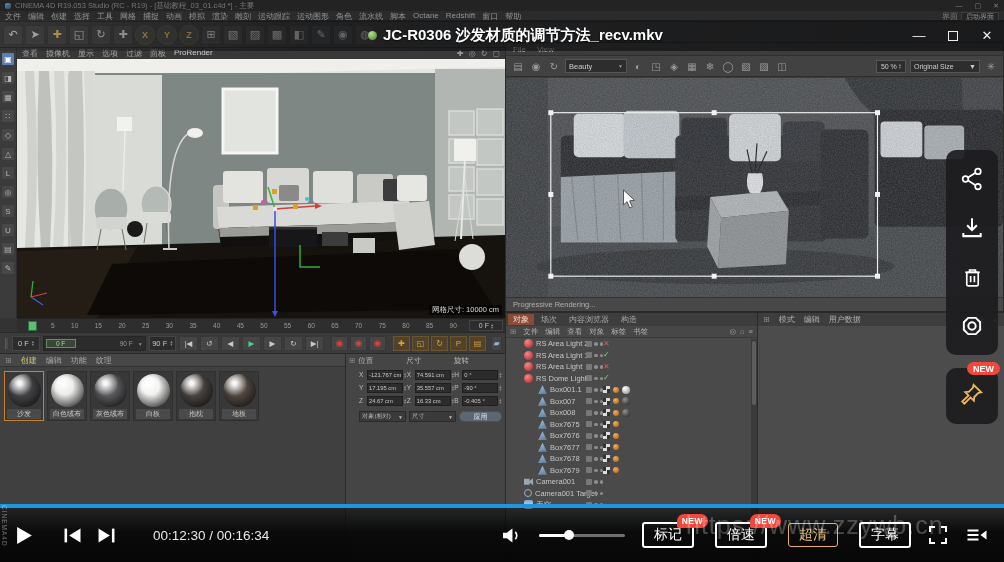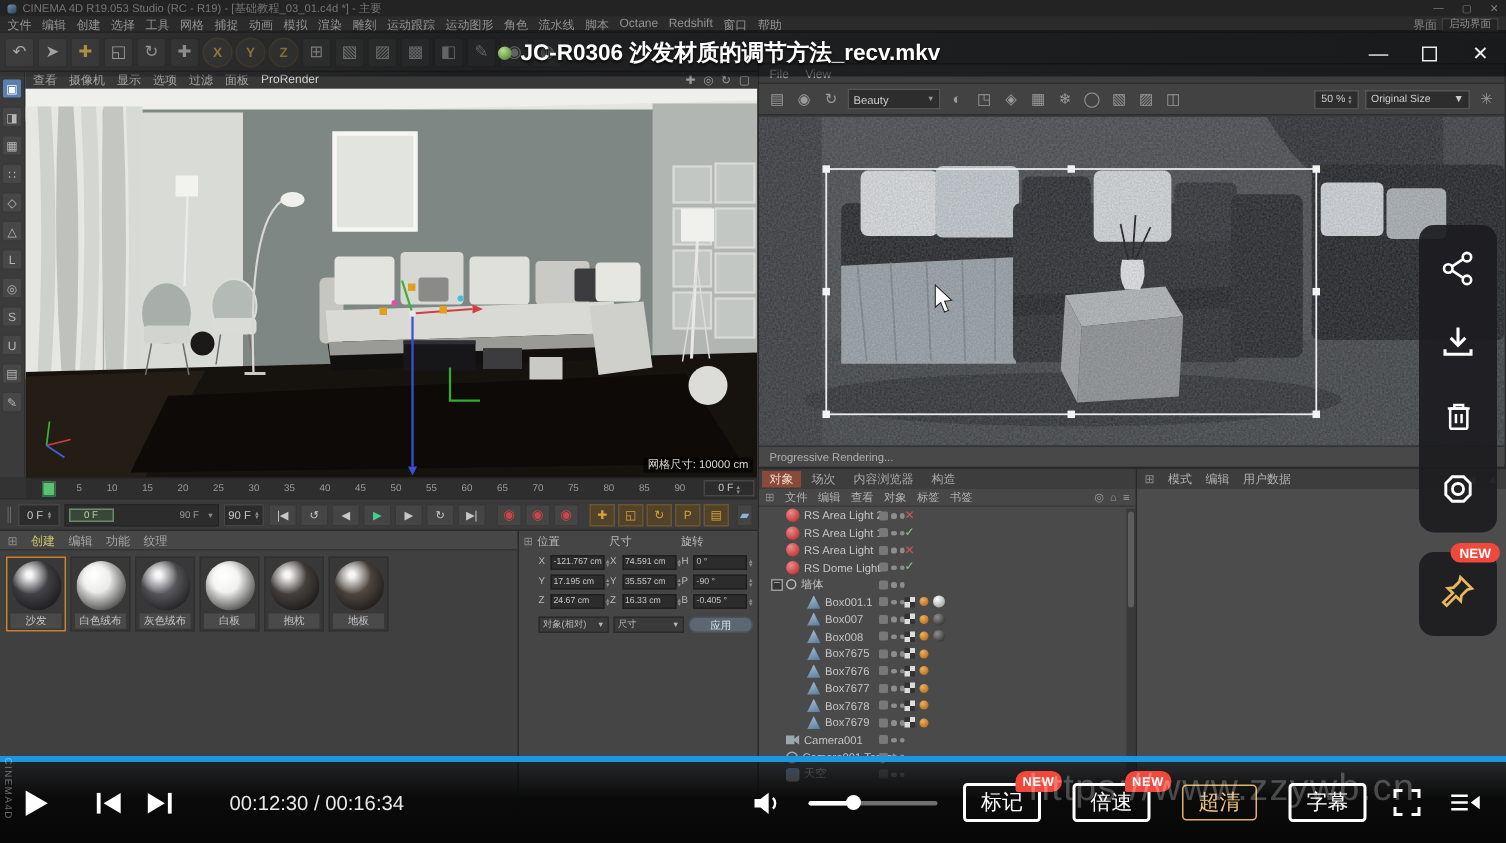--- a/index.html
+++ b/index.html
@@ -162,21 +162,21 @@
   .rv-size{width:70px;height:13px;background:#2d2d2d;border:1px solid #555;font-size:7px;color:#ccc;
            display:flex;align-items:center;justify-content:space-between;padding:0 3px;}
   .rv-img{position:absolute;top:35px;left:0;right:0;bottom:14px;overflow:hidden;background:#46494c;}
   .rv-img svg{display:block;width:100%;height:100%;}
   .rv-status{position:absolute;left:0;right:0;bottom:0;height:14px;background:#484848;border-top:1px solid #333;
              font-size:7.5px;color:#b0b0b0;line-height:13px;padding:0 7px;}
 
   
   .top-shade{position:absolute;top:0;left:0;right:0;height:20px;background:rgba(0,0,0,.18);z-index:19;pointer-events:none;}
   .title-overlay{position:absolute;top:20px;left:0;right:0;height:31px;z-index:20;display:flex;align-items:center;
-     background:linear-gradient(to right, rgba(5,6,8,.12), rgba(5,6,8,.5) 30%, rgba(5,6,8,.62));}
+     background:linear-gradient(to right, rgba(5,6,8,.12), rgba(5,6,8,.5) 30%, rgba(5,6,8,.62));padding-left:36px;}
   .vid-appicon{width:9px;height:9px;border-radius:50%;background:radial-gradient(circle at 35% 30%,#b8e08a,#3f7a28);
                margin-left:332px;flex:0 0 auto;}
   .vid-title{margin-left:6px;font-size:15px;font-weight:bold;color:#fff;text-shadow:0 1px 2px rgba(0,0,0,.8);white-space:nowrap;}
   .win-controls{margin-left:auto;display:flex;}
   .wc-btn{width:34px;height:28px;display:flex;align-items:center;justify-content:center;color:#ececec;font-size:13px;}
   .wc-max{width:10px;height:10px;border:1.5px solid #ececec;display:block;}
 
   .progress{position:absolute;top:504px;left:0;width:100%;height:4px;background:var(--prog,#1a97e0);z-index:30;}
   .controls{position:absolute;top:508px;left:0;right:0;bottom:0;z-index:35;display:flex;align-items:center;padding:0 16px;
      background:linear-gradient(180deg, rgba(10,12,14,.55), rgba(8,8,8,.96) 45%, #070707);}
@@ -704,32 +704,20 @@
               <i></i>
               <i></i>
             </span>
           <span class="obj-mark"></span>
 
         </div>
           <div class="obj-row" data-kind="light" data-mark="check">
           <span class="obj-exp"></span>
           <span class="obj-icon"></span>
           <span class="obj-label">RS Dome Light</span>
-          <span class="obj-tog">
-              <span class="sq"></span>
-              <i></i>
-              <i></i>
-            </span>
-          <span class="obj-mark"></span>
-
-        </div>
-          <div class="obj-row" data-kind="null" data-exp="1">
-          <span class="obj-exp"></span>
-          <span class="obj-icon"></span>
-          <span class="obj-label">墙体</span>
           <span class="obj-tog">
               <span class="sq"></span>
               <i></i>
               <i></i>
             </span>
           <span class="obj-mark"></span>
 
         </div>
           <div class="obj-row" data-kind="box" data-lvl="1" data-mat="white">
           <span class="obj-exp"></span>

